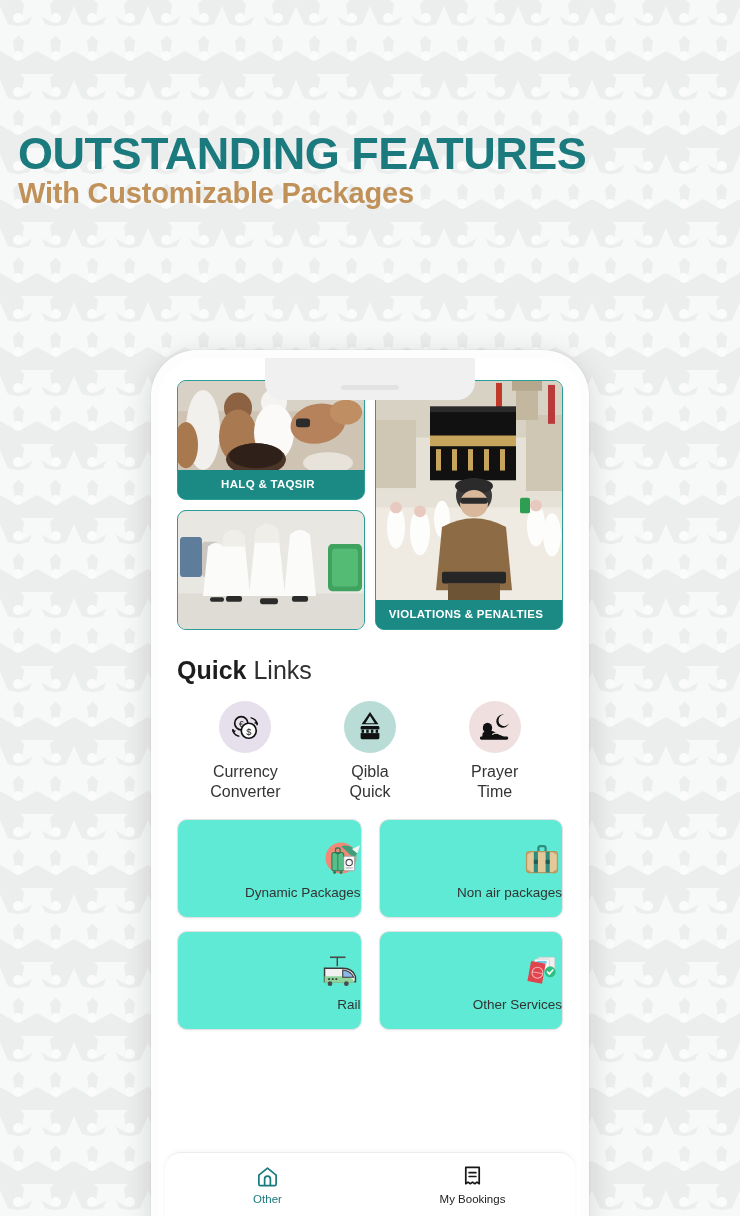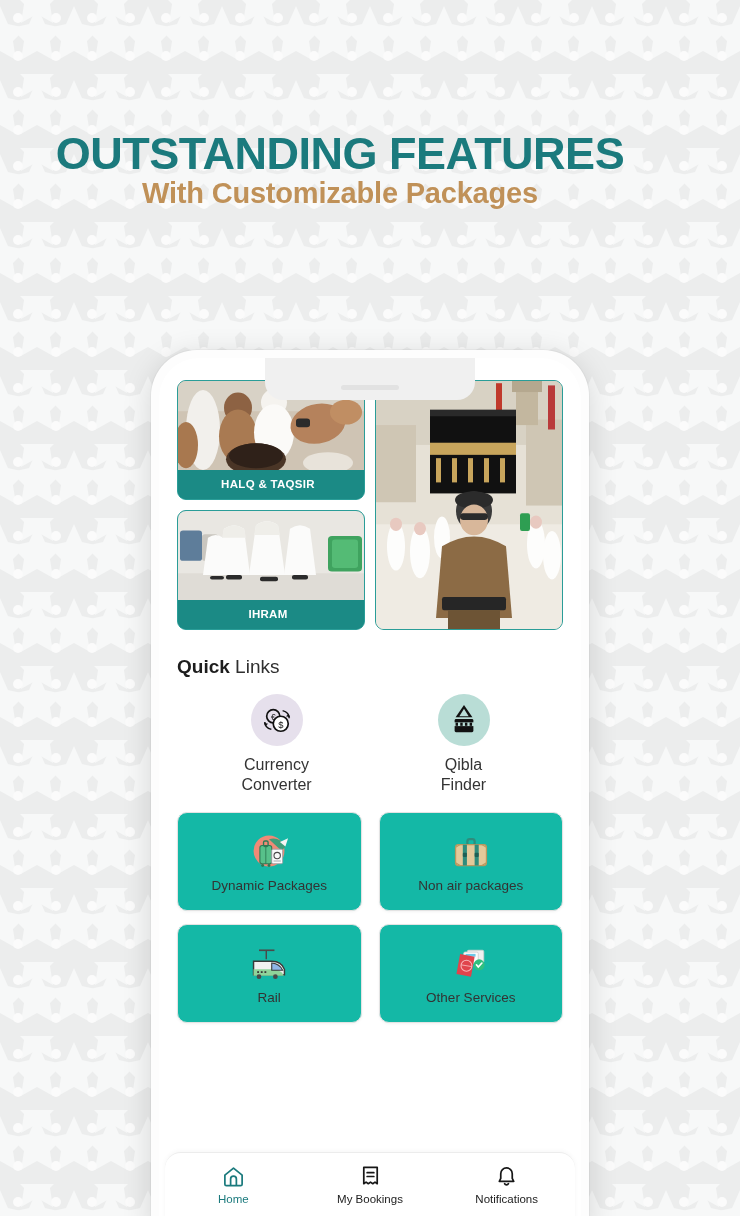--- a/index.html
+++ b/index.html
@@ -19,23 +19,22 @@
     inset: 0;
     background-color: #eceded;
     z-index: 0;
   }
   #bg-pattern svg { width: 100%; height: 100%; display: block; }
 
   
   .header {
     position: absolute;
     top: 130px;
-    left: 12px;
+    left: 18px;
     width: 656px;
-    text-align: center;
     z-index: 3;
   }
   .headline {
     font-size: 45px;
     font-weight: bold;
     color: #1b7a7d;
     letter-spacing: -0.5px;
     line-height: 1.05;
     white-space: nowrap;
   }
@@ -126,21 +125,21 @@
     font-size: 11.5px;
     font-weight: bold;
     text-align: center;
     padding: 8px 8px 9px 2px;
     letter-spacing: 0.3px;
   }
 
   
   .section-title {
     margin-top: 26px;
-    font-size: 19px;
+    font-size: 25px;
     color: #2f2f2f;
     font-weight: normal;
   }
   .section-title b { font-weight: bold; color: #1d1d1d; }
 
   
   .quick-links {
     display: flex;
     margin-top: 16px;
     padding: 0 6px;
@@ -169,27 +168,27 @@
   }
 
   
   .book-grid {
     margin-top: 16px;
     display: grid;
     grid-template-columns: 1fr 1fr;
     gap: 13px 17px;
   }
   .book-card {
-    background: #14b8a6;
+    background: #5eead4;
     border: 1px solid #e3e3e3;
     border-radius: 10px;
     height: 99px;
     display: flex;
     flex-direction: column;
-    align-items: center;
+    align-items: flex-end;
     justify-content: center;
     box-shadow: 0 1px 3px rgba(0,0,0,0.05);
   }
   .book-icon { height: 42px; display:flex; align-items:center; justify-content:center; }
   .book-label {
     margin-top: 6px;
     font-size: 13.5px;
     color: #333333;
   }
 
@@ -305,21 +304,20 @@
                   <path d="M78 16 q11 -9 22 0 l2 11 h-26 Z"></path>
                 </g>
                 <g fill="#2b2b2b">
                   <rect x="48" y="72" width="16" height="5" rx="2"></rect>
                   <rect x="82" y="74" width="18" height="5" rx="2"></rect>
                   <rect x="114" y="72" width="16" height="5" rx="2"></rect>
                   <rect x="32" y="73" width="14" height="4" rx="2"></rect>
                 </g>
               </svg>
             </div>
-            <div class="feature-label">IHRAM</div>
           </div>
 
         </div>
 
         <div class="feature-col">
 
           <div class="feature-card tall">
             <div class="feature-photo">
               <svg viewBox="0 0 186 225" preserveAspectRatio="none">
                 <rect width="186" height="225" fill="#e6e1d6"></rect>
@@ -363,20 +361,21 @@
 
                 <circle cx="98" cy="118" r="18" fill="#3a3a3a"></circle>
                 <ellipse cx="98" cy="108" rx="19" ry="8" fill="#2b2b2b"></ellipse>
                 <circle cx="98" cy="126" r="14" fill="#d8b79a"></circle>
                 <rect x="84" y="120" width="28" height="6" rx="3" fill="#2b2b2b"></rect>
                 <path d="M66 150 q32 -18 64 0 l6 65 h-76 Z" fill="#8c6b45"></path>
                 <rect x="66" y="196" width="64" height="12" rx="2" fill="#262626"></rect>
                 <rect x="72" y="208" width="52" height="17" fill="#6d5435"></rect>
               </svg>
             </div>
+            <div class="feature-label">VIOLATIONS &amp; PENALTIES</div>
           </div>
 
         </div>
       </div>
 
       <div class="section-title">
         <b>Quick</b><span> Links</span>
       </div>
 
       <div class="quick-links">
@@ -405,23 +404,35 @@
               <rect x="4" y="19.5" width="24" height="4" fill="#b9ddd6"></rect>
               <g fill="#111">
                 <rect x="7" y="19.8" width="2.6" height="3.4"></rect>
                 <rect x="12" y="19.8" width="2.6" height="3.4"></rect>
                 <rect x="17" y="19.8" width="2.6" height="3.4"></rect>
                 <rect x="22" y="19.8" width="2.6" height="3.4"></rect>
               </g>
               <path d="M16 5 L21 13 L11 13 Z" fill="#b9ddd6"></path>
             </svg>
           </div>
-          <div class="quick-label">Qibla Finder</div>
-        </div>
-
+          <div class="quick-label">Qibla Quick</div>
+        </div>
+
+        <div class="quick-item">
+          <div class="quick-circle" style="background:#f0dfdf">
+            <svg width="32" height="30" viewBox="0 0 34 32">
+              <path d="M27 3 a7 7 0 1 0 5 9 a6 6 0 1 1 -5 -9 Z" fill="#111"></path>
+              <ellipse cx="9" cy="17" rx="5" ry="5.5" fill="#111"></ellipse>
+              <path d="M4 22 q8 -5 15 1 l7 3 v2 H3 Z" fill="#111"></path>
+              <rect x="1" y="26" width="30" height="3.5" rx="1.5" fill="#111"></rect>
+              <path d="M14 24 q4 -3 9 0" fill="none" stroke="#f0dfdf" stroke-width="1.2"></path>
+            </svg>
+          </div>
+          <div class="quick-label">Prayer Time</div>
+        </div>
 
       </div>
 
 
       <div class="book-grid">
 
         <div class="book-card">
           <div class="book-icon">
             <svg width="40" height="40" viewBox="0 0 44 44">
               <circle cx="22" cy="22" r="17" fill="#f08a76"></circle>
@@ -494,37 +505,30 @@
       </div>
     </div>
 
     <div class="bottom-nav">
 
       <div class="nav-item active">
         <svg width="23" height="23" viewBox="0 0 24 24">
           <path d="M3 10.5 L12 3.2 L21 10.5 V20 a1.6 1.6 0 0 1 -1.6 1.6 H4.6 A1.6 1.6 0 0 1 3 20 Z" fill="none" stroke="#1b7a7d" stroke-width="1.8" stroke-linejoin="round"></path>
           <path d="M9 21.6 V14.5 a3 3 0 0 1 6 0 V21.6" fill="none" stroke="#1b7a7d" stroke-width="1.8" stroke-linejoin="round"></path>
         </svg>
-        <div class="nav-label">Home</div>
+        <div class="nav-label">Other</div>
       </div>
 
       <div class="nav-item">
         <svg width="23" height="23" viewBox="0 0 24 24">
           <path d="M5 2.5 h14 v17 l-2.3 -1.6 l-2.3 1.6 l-2.4 -1.6 l-2.3 1.6 l-2.3 -1.6 l-2.4 1.6 Z" fill="none" stroke="#171717" stroke-width="1.8" stroke-linejoin="round"></path>
           <line x1="8.5" y1="8" x2="15.5" y2="8" stroke="#171717" stroke-width="1.8" stroke-linecap="round"></line>
           <line x1="8.5" y1="12" x2="15.5" y2="12" stroke="#171717" stroke-width="1.8" stroke-linecap="round"></line>
         </svg>
         <div class="nav-label">My Bookings</div>
       </div>
 
 
-      <div class="nav-item">
-        <svg width="23" height="23" viewBox="0 0 24 24">
-          <path d="M12 3 a6 6 0 0 1 6 6 v5 l1.5 3 H4.5 L6 14 V9 a6 6 0 0 1 6 -6 Z" fill="none" stroke="#171717" stroke-width="1.8" stroke-linejoin="round"></path>
-          <path d="M10 19.5 a2.2 2.2 0 0 0 4 0" fill="none" stroke="#171717" stroke-width="1.8" stroke-linecap="round"></path>
-        </svg>
-        <div class="nav-label">Notifications</div>
-      </div>
 
     </div>
 
   </div>
 </div>
 
 </body></html>

